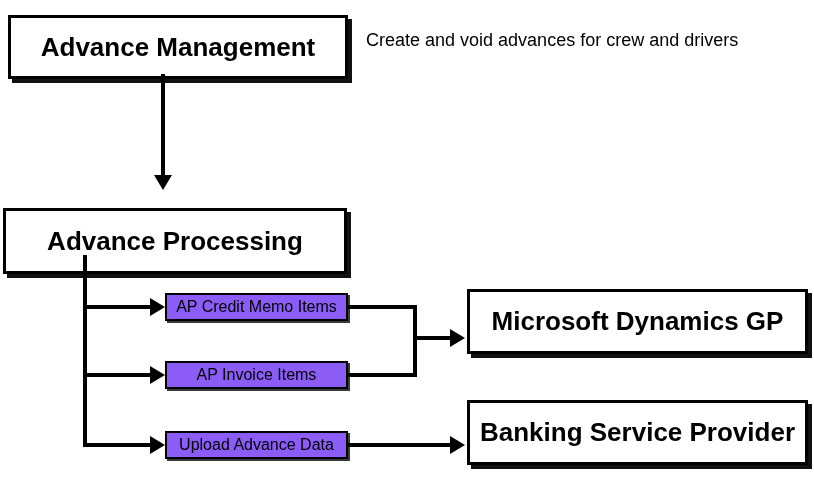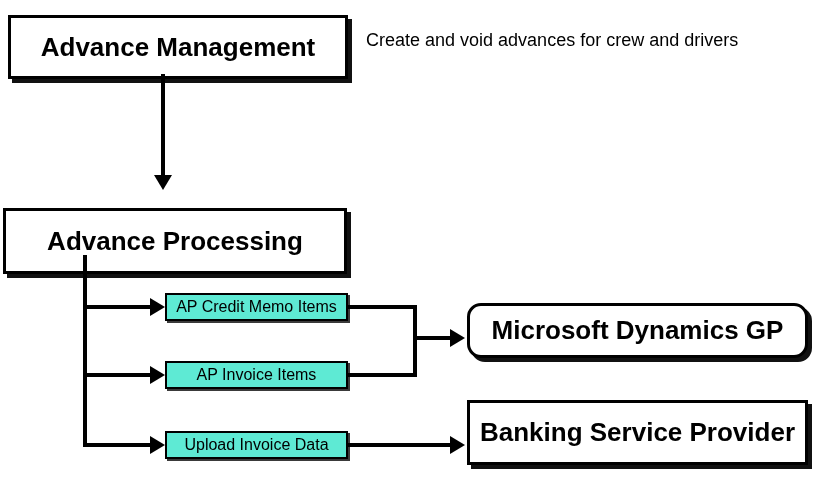--- a/index.html
+++ b/index.html
@@ -27,30 +27,30 @@
   .major-box .title {
     font-weight: bold;
     font-size: 26px;
     color: #000000;
     letter-spacing: 0px;
     white-space: nowrap;
   }
 
   #box-advance-management   { left: 8px;   top: 15px;   width: 340px; height: 64px; }
   #box-advance-processing   { left: 3px;   top: 189px; width: 344px; height: 66px; margin-top: 19px; }
-  #box-microsoft-dynamics-gp{ left: 467px; top: 303px; width: 341px; height: 55px; border-radius: 14px; }
+  #box-microsoft-dynamics-gp{ left: 467px; top: 289px; width: 341px; height: 65px; }
   #box-banking-service-provider { left: 467px; top: 400px; width: 341px; height: 65px; }
 
   
   .process-box {
     position: absolute;
     left: 165px;
     width: 183px;
     height: 28px;
-    background: #5eead4;
+    background: #8b5cf6;
     border: 2px solid #000000;
     box-shadow: 2px 2px 0 #3a3a3a;
     display: flex;
     align-items: center;
     justify-content: center;
   }
   .process-box .plabel {
     font-size: 16px;
     color: #000000;
     white-space: nowrap;
@@ -140,21 +140,21 @@
 
   <div class="process-box" id="box-ap-credit-memo-items">
     <span class="plabel">AP Credit Memo Items</span>
   </div>
 
   <div class="process-box" id="box-ap-invoice-items">
     <span class="plabel">AP Invoice Items</span>
   </div>
 
   <div class="process-box" id="box-upload-advance-data">
-    <span class="plabel">Upload Invoice Data</span>
+    <span class="plabel">Upload Advance Data</span>
   </div>
 
   <div class="line" id="merge-credit-line"></div>
   <div class="line" id="merge-invoice-line"></div>
   <div class="line" id="merge-vertical"></div>
   <div class="line" id="edge-gp-line"></div>
   <div class="arrowhead-right" id="edge-gp-head"></div>
 
   <div class="line" id="edge-bank-line"></div>
   <div class="arrowhead-right" id="edge-bank-head"></div>

